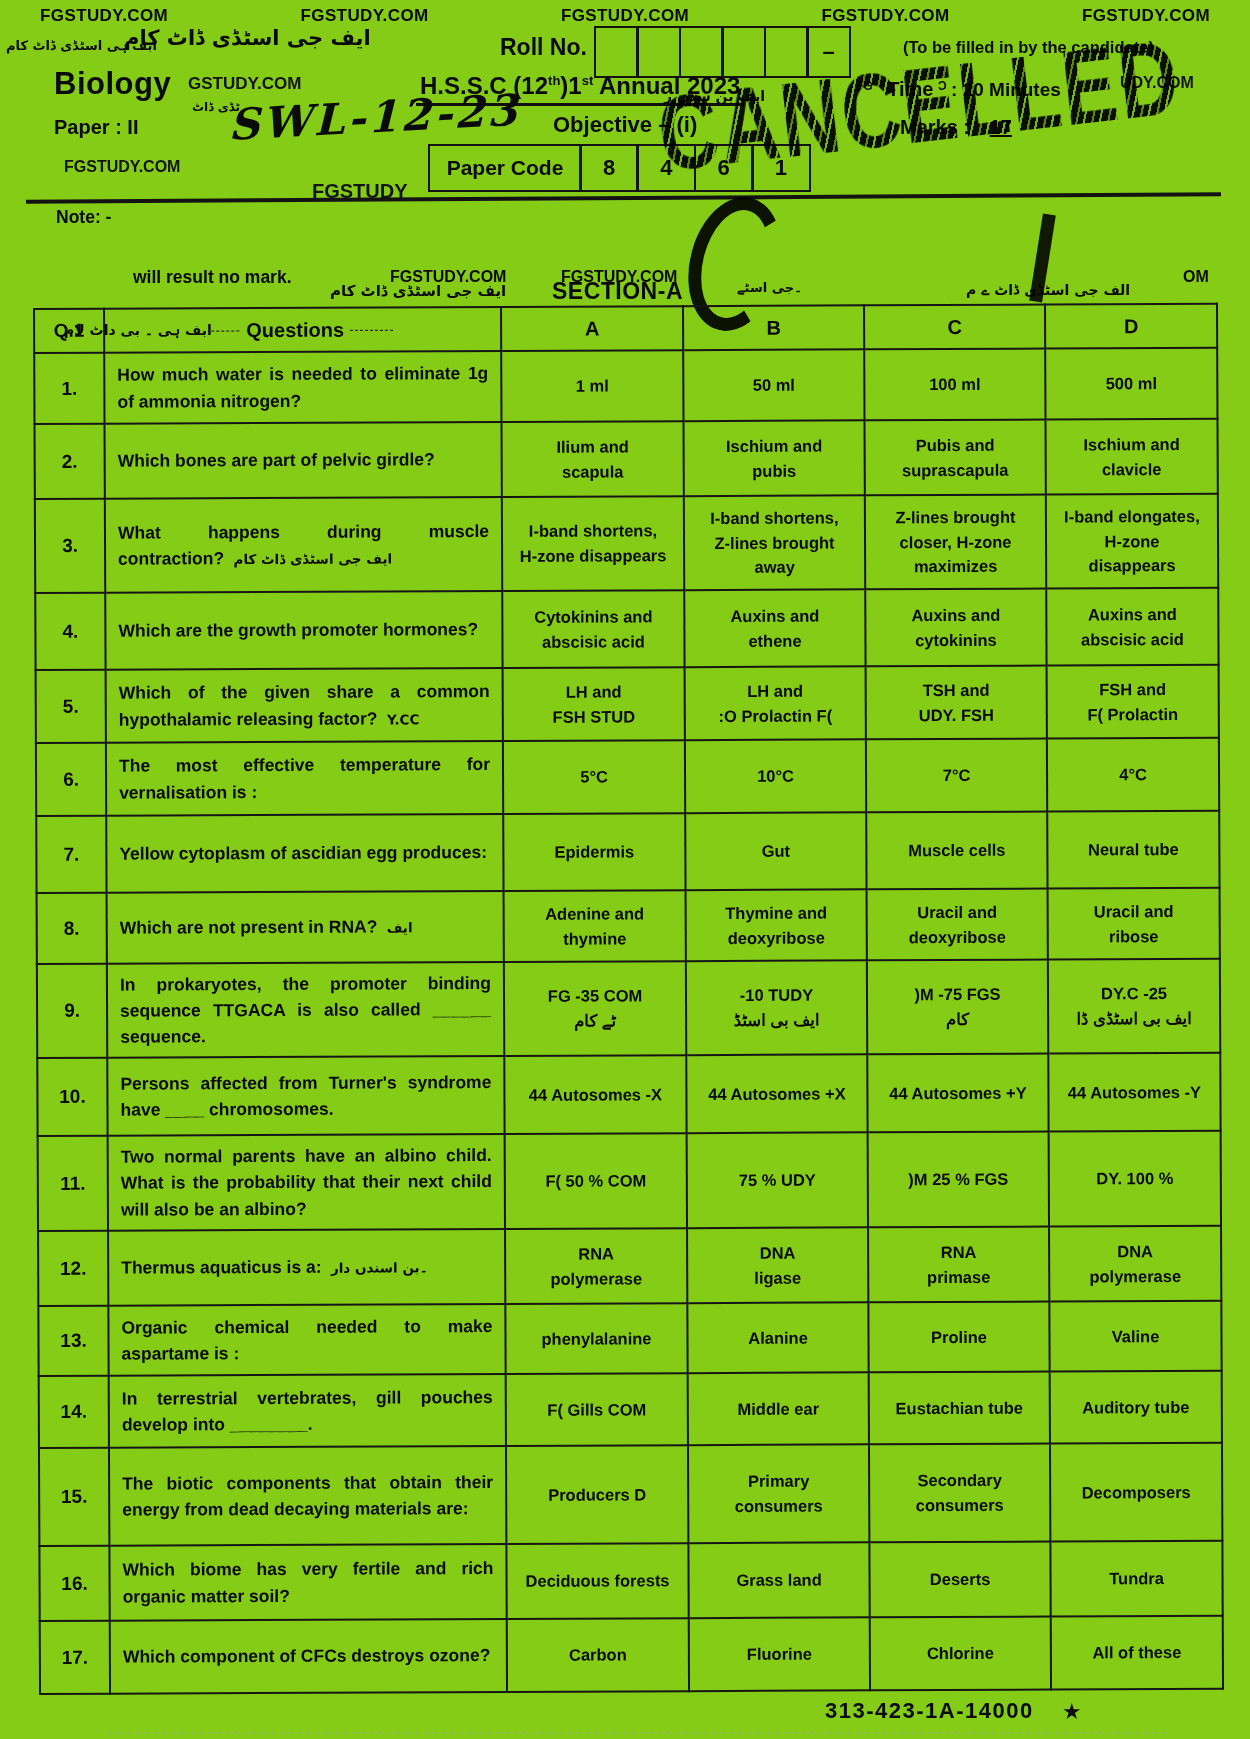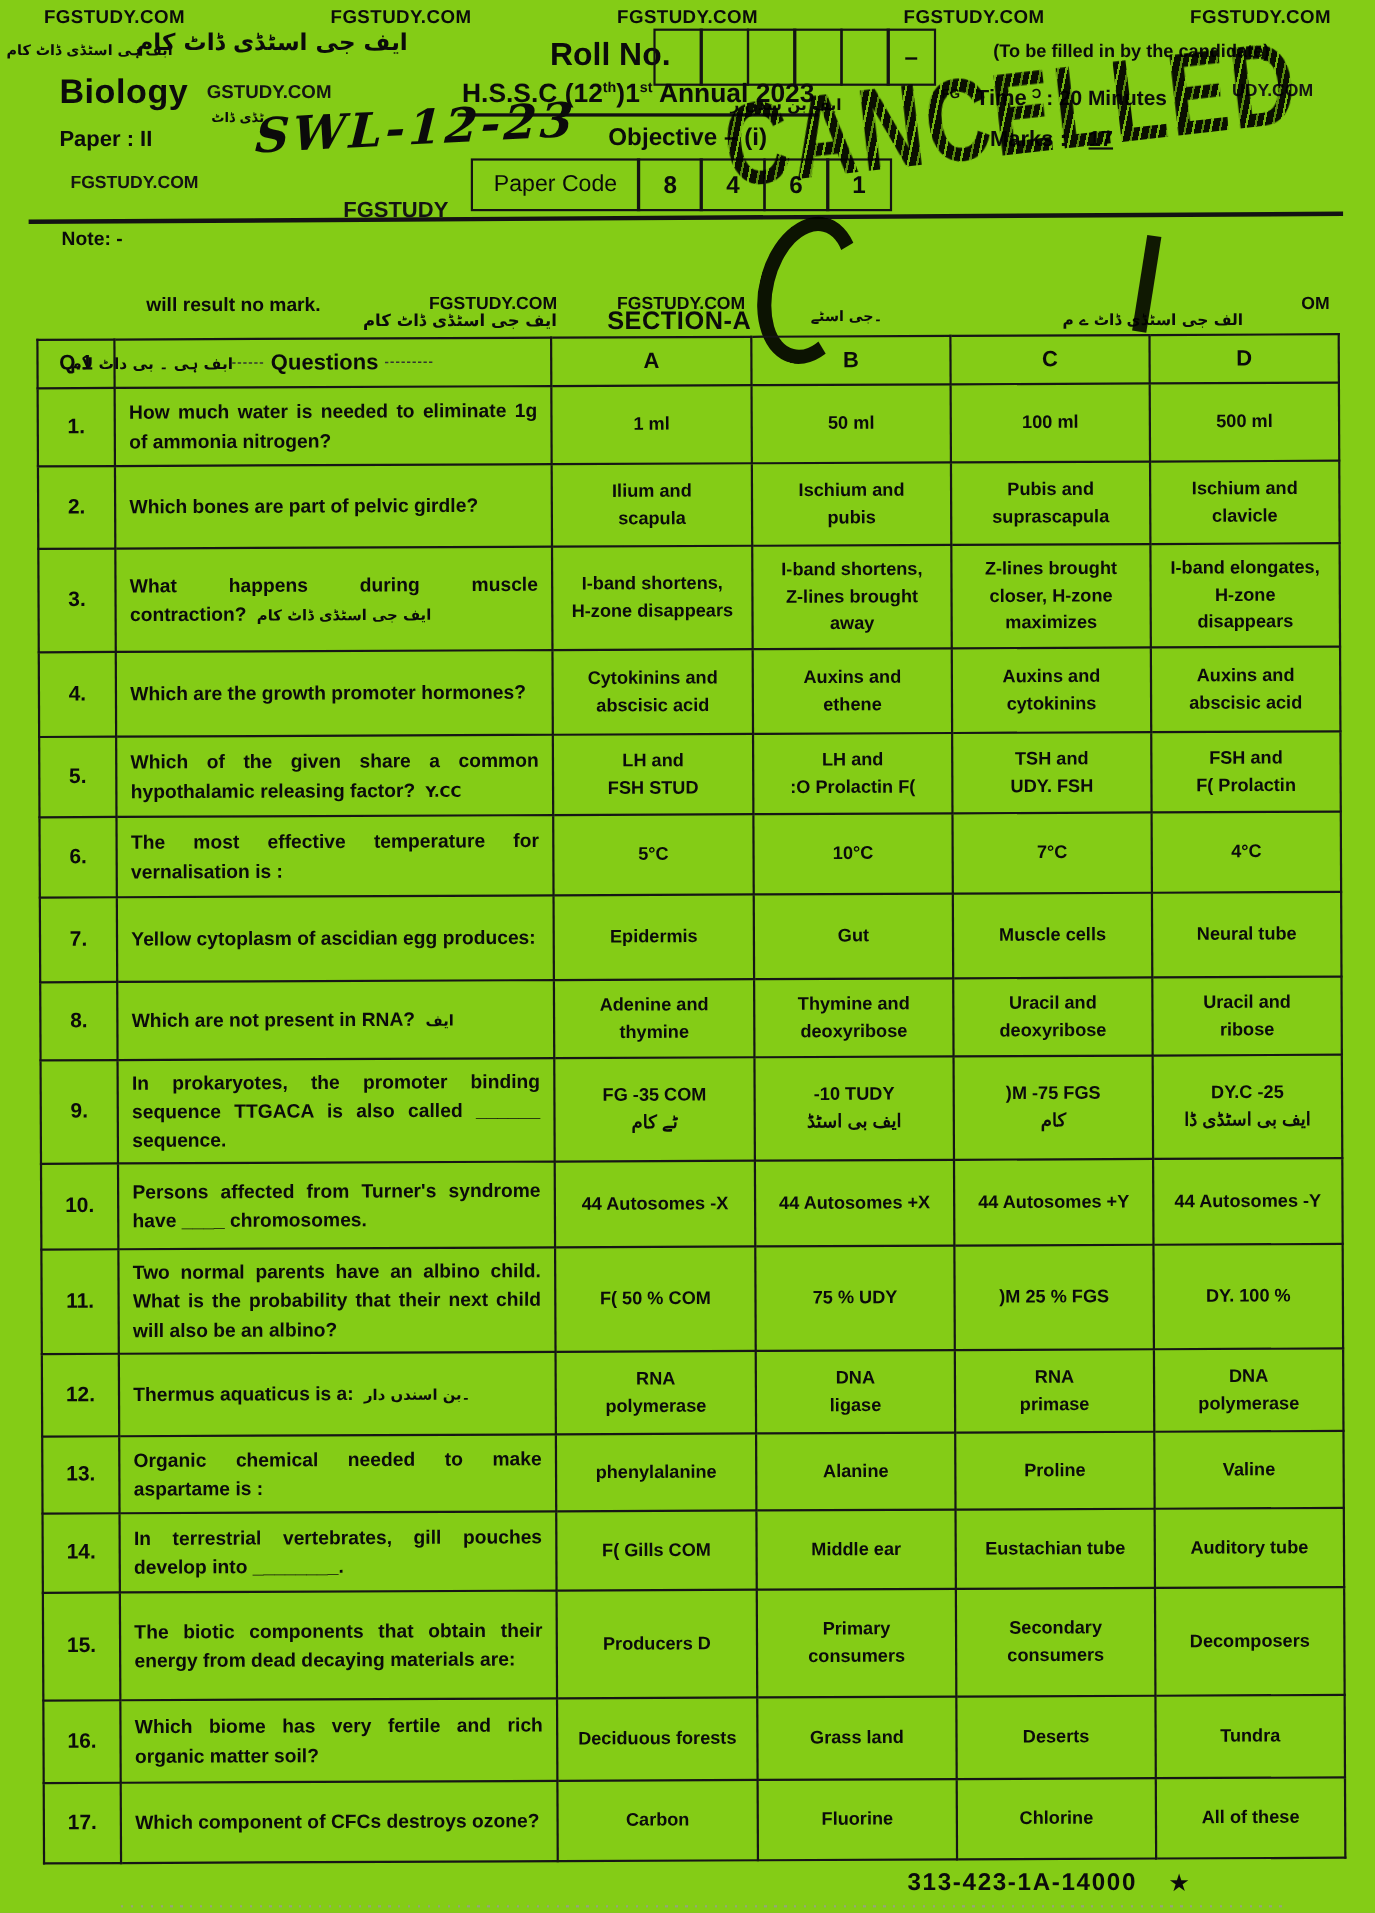--- a/index.html
+++ b/index.html
@@ -7,21 +7,21 @@
          font-family:"Liberation Sans",sans-serif;color:#0b0b0b;overflow:hidden;}
   .abs{position:absolute;}
   .wm{font-weight:700;color:#141414;}
   .u{font-family:"DejaVu Sans",sans-serif;direction:rtl;unicode-bidi:isolate;}
 
   
   .topwm{left:40px;top:6px;width:1170px;display:flex;justify-content:space-between;}
   .topwm span{font-size:17px;font-weight:700;letter-spacing:.4px;}
 
   
-  .rolllabel{left:500px;top:34px;font-size:29px;font-weight:700;}
+  .rolllabel{left:500px;top:34px;font-size:23px;font-weight:700;}
   .rollboxes{left:596px;top:26px;display:flex;}
   .rbox{width:41px;height:48px;border:2.5px solid #141414;margin-left:-2.5px;
         display:flex;align-items:center;justify-content:center;font-size:22px;font-weight:700;}
   .rollnote{left:903px;top:38px;font-size:16.5px;font-weight:700;}
 
   
   .subject{left:54px;top:66px;font-size:31px;font-weight:800;letter-spacing:.5px;}
   .hwm1{left:188px;top:74px;font-size:17px;}
   .title{left:416px;top:72px;font-size:24px;font-weight:800;border-bottom:3.5px solid #111;
          padding:0 4px 3px 4px;white-space:nowrap;}
@@ -37,21 +37,21 @@
   .swl{left:232px;top:92px;font-family:"DejaVu Serif",serif;font-style:italic;font-weight:700;
        font-size:43px;letter-spacing:3px;transform:rotate(-3deg) skewX(-6deg);}
   .objective{left:553px;top:112px;font-size:22px;font-weight:800;}
   .objurdu{left:664px;top:88px;font-size:14px;font-weight:700;}
   .marksgrp{left:900px;top:116px;font-size:20px;font-weight:800;white-space:nowrap;}
   .hwm3{left:64px;top:158px;font-size:16px;}
   .hwm4{left:312px;top:156px;font-size:20px;margin-top:24px;}
 
   .pcwrap{left:428px;top:144px;display:flex;}
   .pclabel{border:2.8px solid #141414;width:150px;height:44px;display:flex;align-items:center;
-           justify-content:center;font-size:21px;font-weight:400;}
+           justify-content:center;font-size:21px;font-weight:700;}
   .pcell{border:2.8px solid #141414;margin-left:-2.8px;width:56px;height:44px;display:flex;
          align-items:center;justify-content:center;font-size:22px;font-weight:800;}
 
   .hr1{left:26px;top:196px;width:1195px;height:3.5px;background:#131313;transform:rotate(-0.35deg);}
 
   
   .notelabel{left:56px;top:207px;font-size:17.5px;font-weight:800;}
   .noteline{left:133px;width:1090px;font-size:17.5px;font-weight:700;line-height:26px;}
   .nl1{top:206px;} .nl2{top:235px;} .nl3{top:264px;}
   .nwm{position:absolute;top:0;font-size:16px;font-weight:700;}

